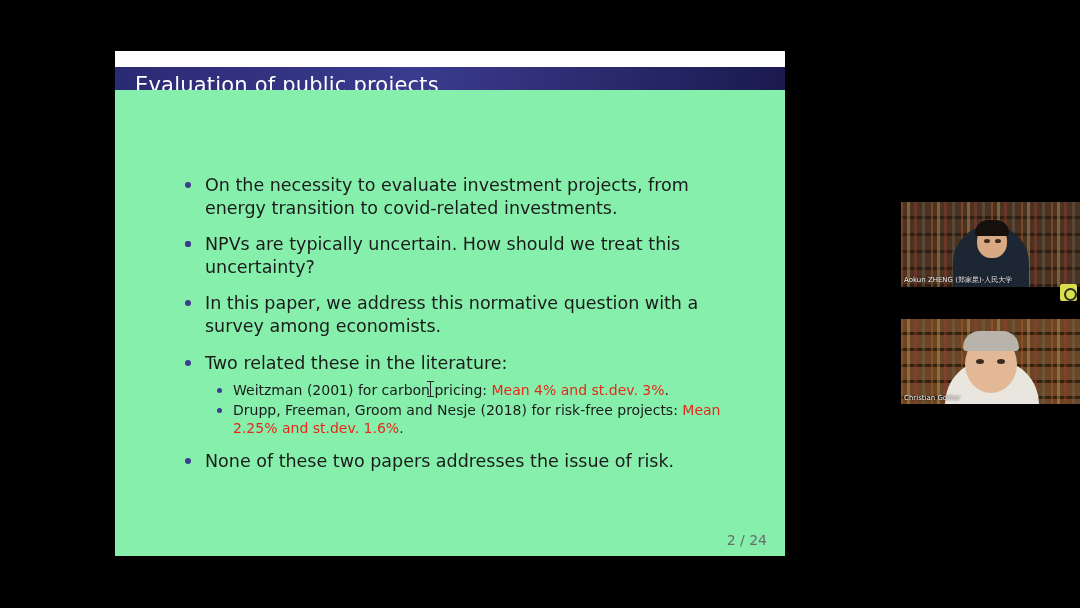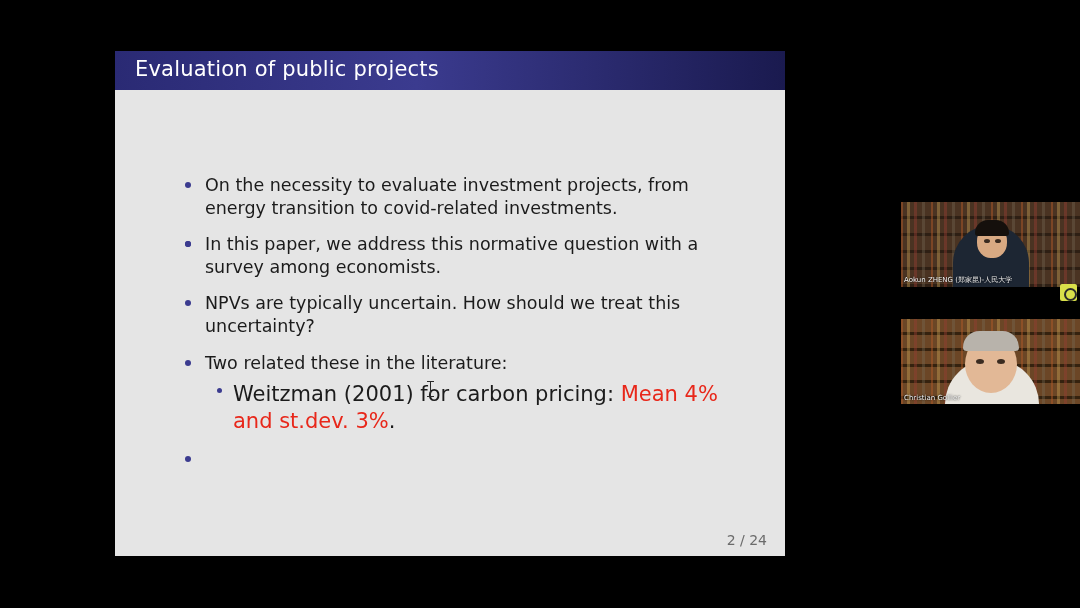--- a/index.html
+++ b/index.html
@@ -25,42 +25,42 @@
     position: absolute;
     left: 115px;
     top: 51px;
     width: 670px;
     height: 505px;
     background: #ffffff;
   }
   #slide-title-bar {
     position: absolute;
     left: 0;
-    top: 0;
+    top: 16px;
     width: 670px;
-    height: 39px;
+    height: 27px;
     background: linear-gradient(to right, #2a2a74 0%, #3b3b8f 45%, #1a1a4f 100%);
   }
   #slide-title {
     position: absolute;
     left: 20px;
     top: 6px;
     font-family: "DejaVu Sans", sans-serif;
     font-size: 21px;
     color: #ffffff;
     letter-spacing: 0.2px;
     font-weight: 400;
   }
   #slide-body {
     position: absolute;
     left: 0;
     top: 39px;
     width: 670px;
     height: 466px;
-    background: #e5e5e5;
+    background: #86efac;
   }
   ul.bullets {
     list-style: none;
     margin: 0;
     padding: 0;
   }
   ul.bullets.level1 {
     position: absolute;
     left: 68px;
     top: 84px;
@@ -87,21 +87,21 @@
   ul.bullets.level2 {
     margin-top: 6px;
     margin-left: 10px;
     width: 520px;
   }
   ul.bullets.level2 > li {
     position: relative;
     padding-left: 18px;
     margin-bottom: 2px;
     font-family: "DejaVu Sans", sans-serif;
-    font-size: 21px;
+    font-size: 14px;
     line-height: 1.3;
     color: #1b1b1b;
   }
   ul.bullets.level2 > li > .dot {
     position: absolute;
     left: 2px;
     top: 7px;
     width: 5px;
     height: 5px;
     border-radius: 50%;
@@ -293,42 +293,47 @@
           <span class="dot"></span>
           <span>On the necessity to evaluate investment projects, from energy transition to covid-related investments.</span>
         </li>
 
         <li>
           <span class="dot"></span>
         </li>
 
         <li>
           <span class="dot"></span>
+          <span>NPVs are typically uncertain. How should we treat this uncertainty?</span>
+        </li>
+
+        <li>
+          <span class="dot"></span>
           <span>In this paper, we address this normative question with a survey among economists.</span>
-        </li>
-
-        <li>
-          <span class="dot"></span>
-          <span>NPVs are typically uncertain. How should we treat this uncertainty?</span>
         </li>
 
         <li>
           <span class="dot"></span>
           <span>Two related these in the literature:</span>
 
           <ul class="bullets level2">
             <li>
               <span class="dot"></span>
               <span>Weitzman (2001) for carbon pricing: </span><span class="hl">Mean 4% and st.dev. 3%</span><span>.</span>
             </li>
+            <li>
+              <span class="dot"></span>
+              <span>Drupp, Freeman, Groom and Nesje (2018) for risk-free projects: </span><span class="hl">Mean 2.25% and st.dev. 1.6%</span><span>.</span>
+            </li>
           </ul>
         </li>
 
         <li>
           <span class="dot"></span>
+          <span>None of these two papers addresses the issue of risk.</span>
         </li>
 
       </ul>
 
       <div id="text-cursor"></div>
 
       <div id="page-number">2 / 24</div>
     </div>
   </div>
 

